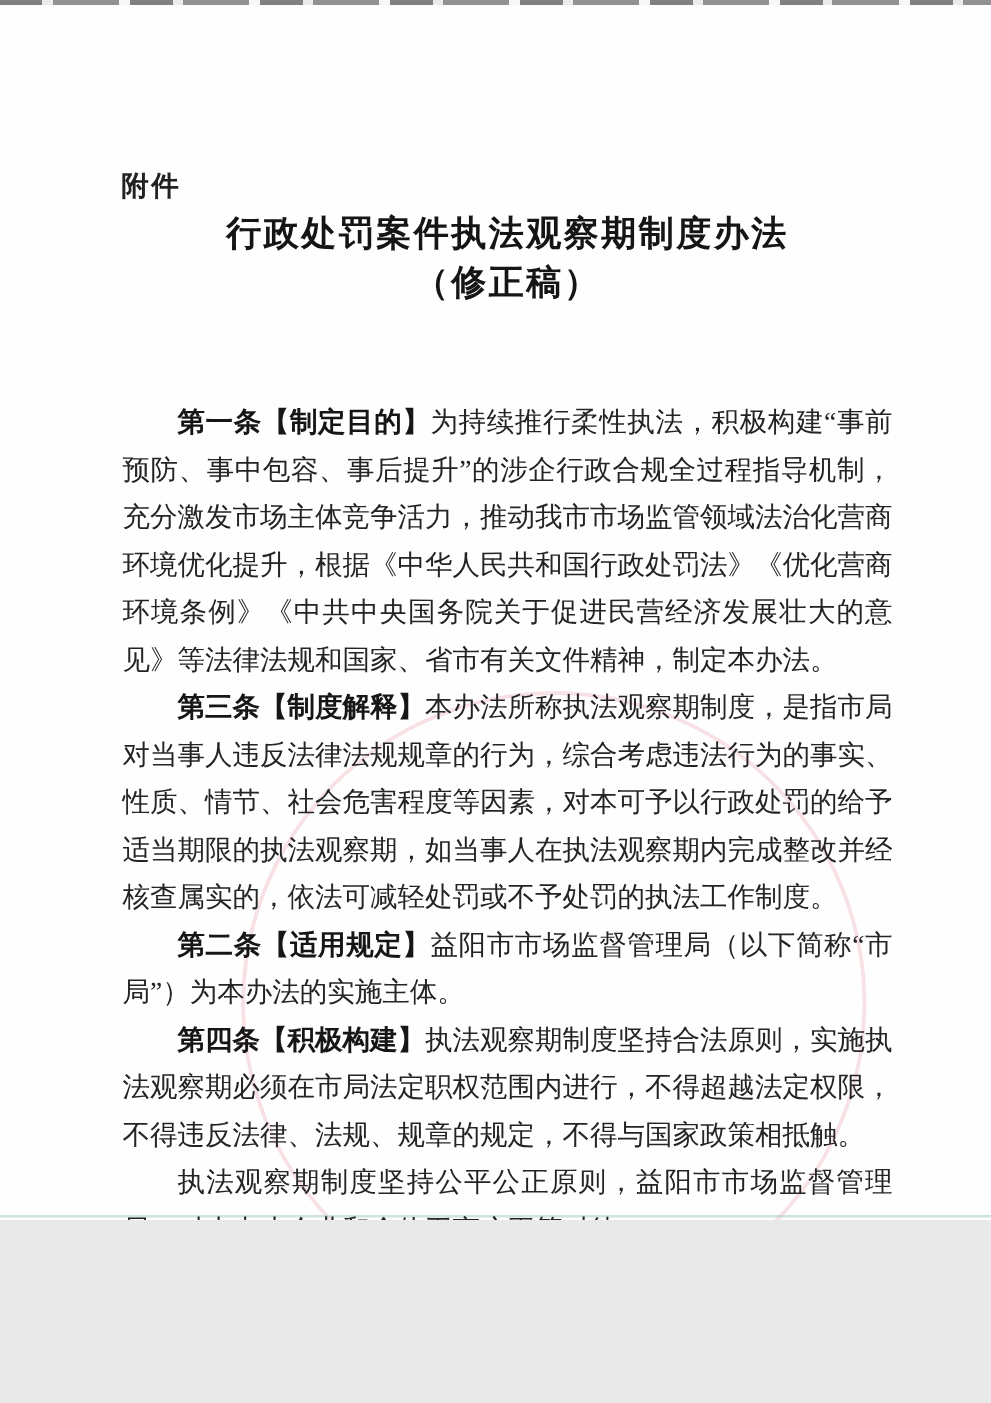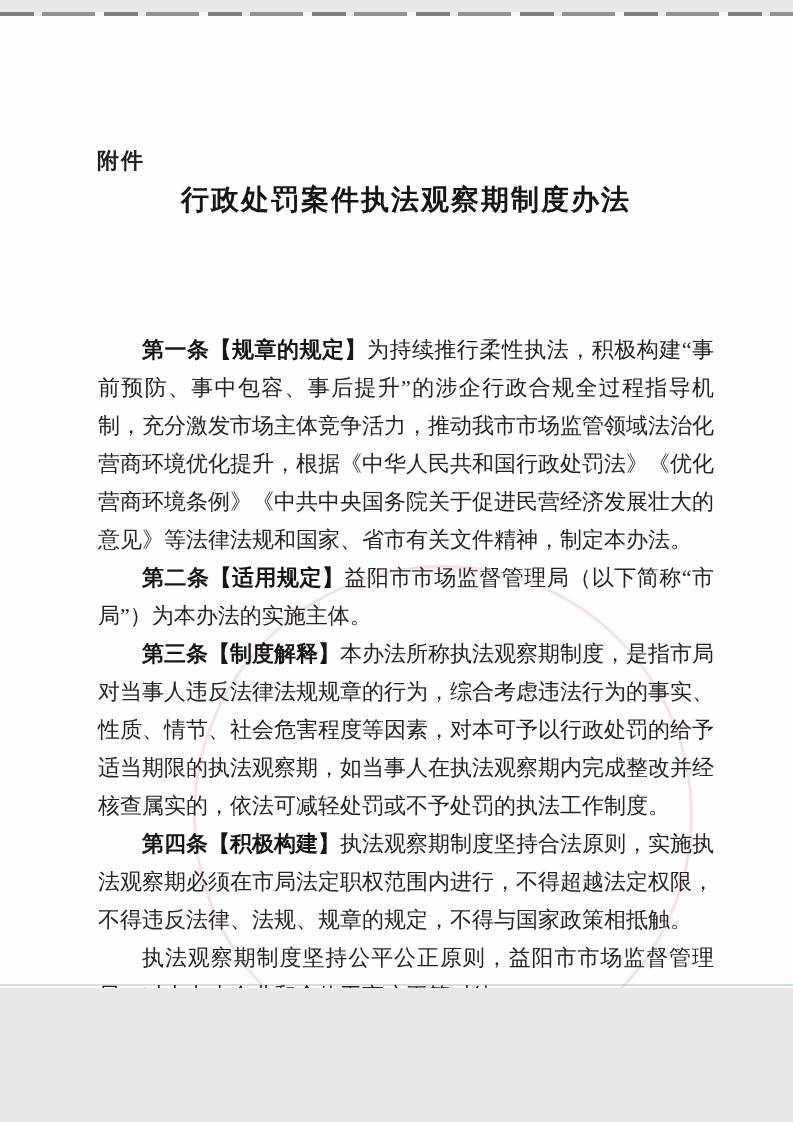--- a/index.html
+++ b/index.html
@@ -5,21 +5,21 @@
   html, body {
     margin: 0;
     padding: 0;
     background: #e9e9e9;
     font-family: "Liberation Serif", "DejaVu Serif", serif;
   }
   .page {
     position: relative;
     width: 793px;
     height: 976px;
-    margin: 12px auto;
+    margin: 0 auto;
     background: #fefefe;
     overflow: hidden;
     color: #1f1f1f;
   }
   
   .scan-top {
     position: absolute;
     top: 0; left: 0;
     width: 100%; height: 4px;
     background: repeating-linear-gradient(90deg,
@@ -110,26 +110,27 @@
   <div class="scan-top"></div>
 
   <div class="seal"></div>
 
   <div class="content">
 
     <div class="attachment-label">附件</div>
 
     <div class="doc-title">
       <div>行政处罚案件执法观察期制度办法</div>
+      <div>（修正稿）</div>
     </div>
 
     <div class="body-block">
-      <p><span class="lead">第一条【规章的规定】</span><span>为持续推行柔性执法，积极构建“事前预防、事中包容、事后提升”的涉企行政合规全过程指导机制，充分激发市场主体竞争活力，推动我市市场监管领域法治化营商环境优化提升，根据《中华人民共和国行政处罚法》《优化营商环境条例》《中共中央国务院关于促进民营经济发展壮大的意见》等法律法规和国家、省市有关文件精神，制定本办法。</span></p>
+      <p><span class="lead">第一条【制定目的】</span><span>为持续推行柔性执法，积极构建“事前预防、事中包容、事后提升”的涉企行政合规全过程指导机制，充分激发市场主体竞争活力，推动我市市场监管领域法治化营商环境优化提升，根据《中华人民共和国行政处罚法》《优化营商环境条例》《中共中央国务院关于促进民营经济发展壮大的意见》等法律法规和国家、省市有关文件精神，制定本办法。</span></p>
+      <p><span class="lead">第三条【制度解释】</span><span>本办法所称执法观察期制度，是指市局对当事人违反法律法规规章的行为，综合考虑违法行为的事实、性质、情节、社会危害程度等因素，对本可予以行政处罚的给予适当期限的执法观察期，如当事人在执法观察期内完成整改并经核查属实的，依法可减轻处罚或不予处罚的执法工作制度。</span></p>
       <p><span class="lead">第二条【适用规定】</span><span>益阳市市场监督管理局（以下简称“市局”）为本办法的实施主体。</span></p>
-      <p><span class="lead">第三条【制度解释】</span><span>本办法所称执法观察期制度，是指市局对当事人违反法律法规规章的行为，综合考虑违法行为的事实、性质、情节、社会危害程度等因素，对本可予以行政处罚的给予适当期限的执法观察期，如当事人在执法观察期内完成整改并经核查属实的，依法可减轻处罚或不予处罚的执法工作制度。</span></p>
       <p><span class="lead">第四条【积极构建】</span><span>执法观察期制度坚持合法原则，实施执法观察期必须在市局法定职权范围内进行，不得超越法定权限，不得违反法律、法规、规章的规定，不得与国家政策相抵触。</span></p>
       <p><span class="lead"></span><span>执法观察期制度坚持公平公正原则，益阳市市场监督管理局，对大中小企业和个体工商户平等对待。</span></p>
     </div>
 
     <div class="page-number">- 2 -</div>
 
   </div>
 
   <div class="scan-bottom"></div>
 

